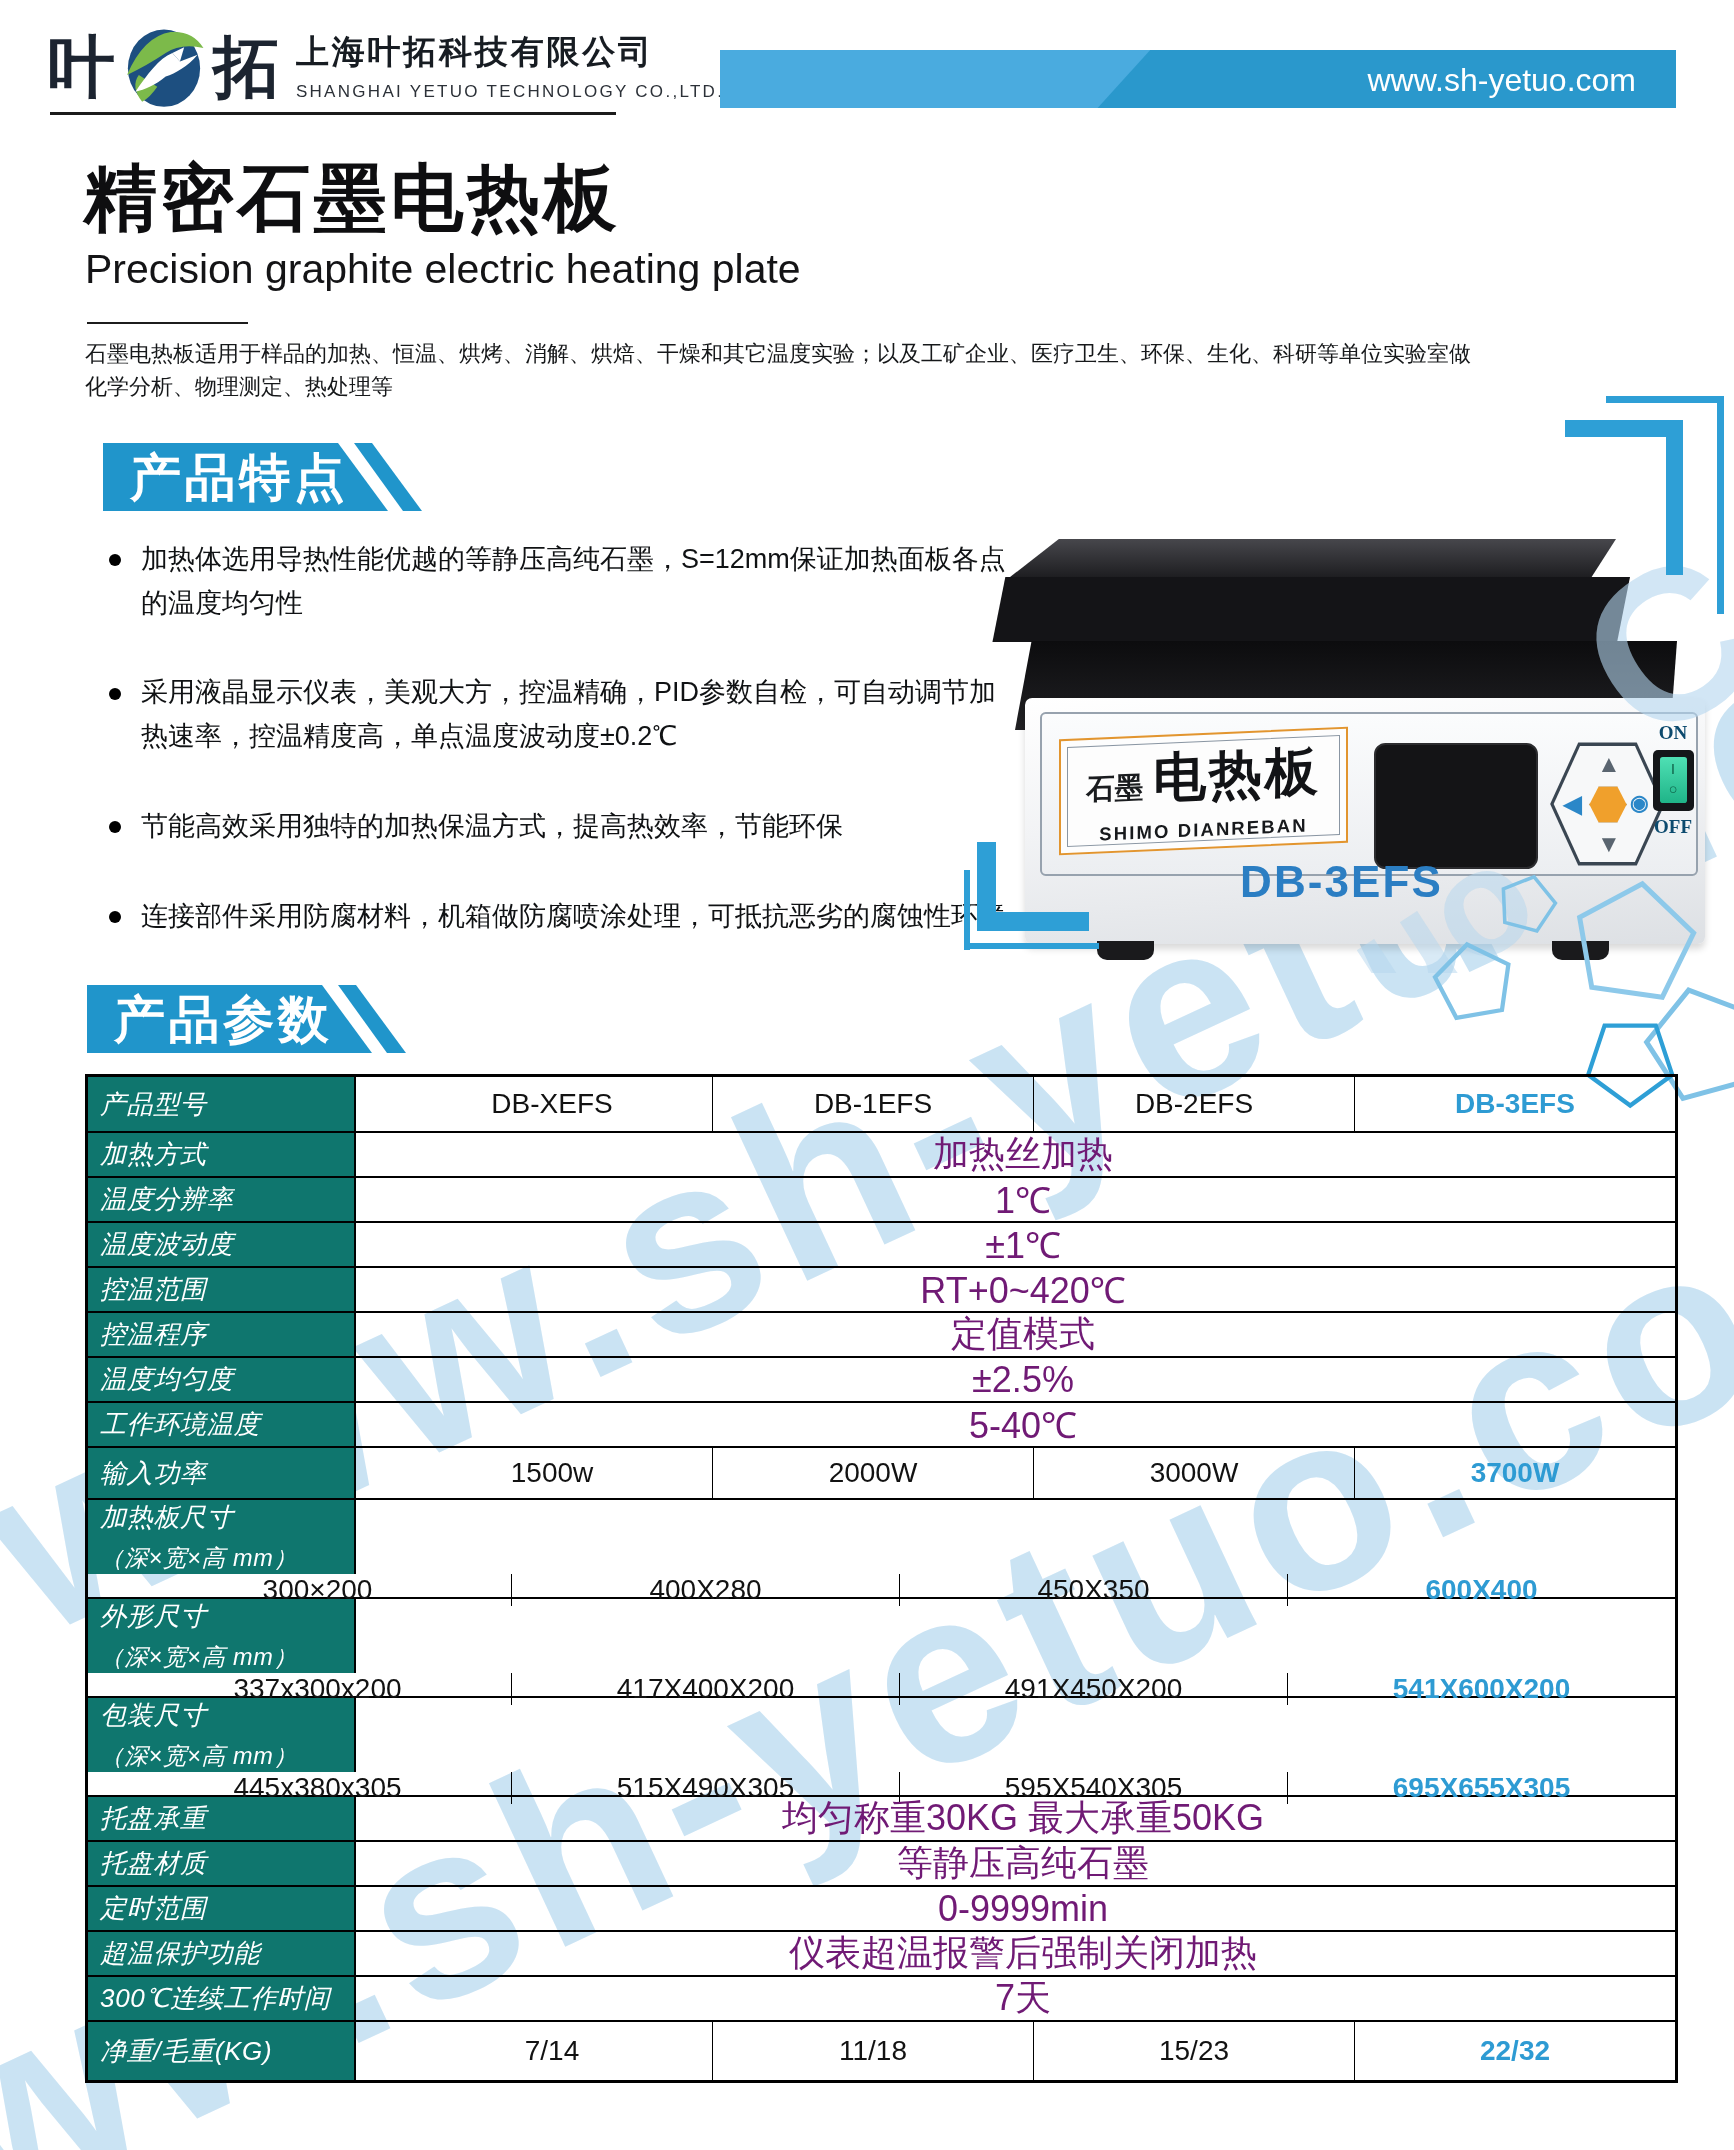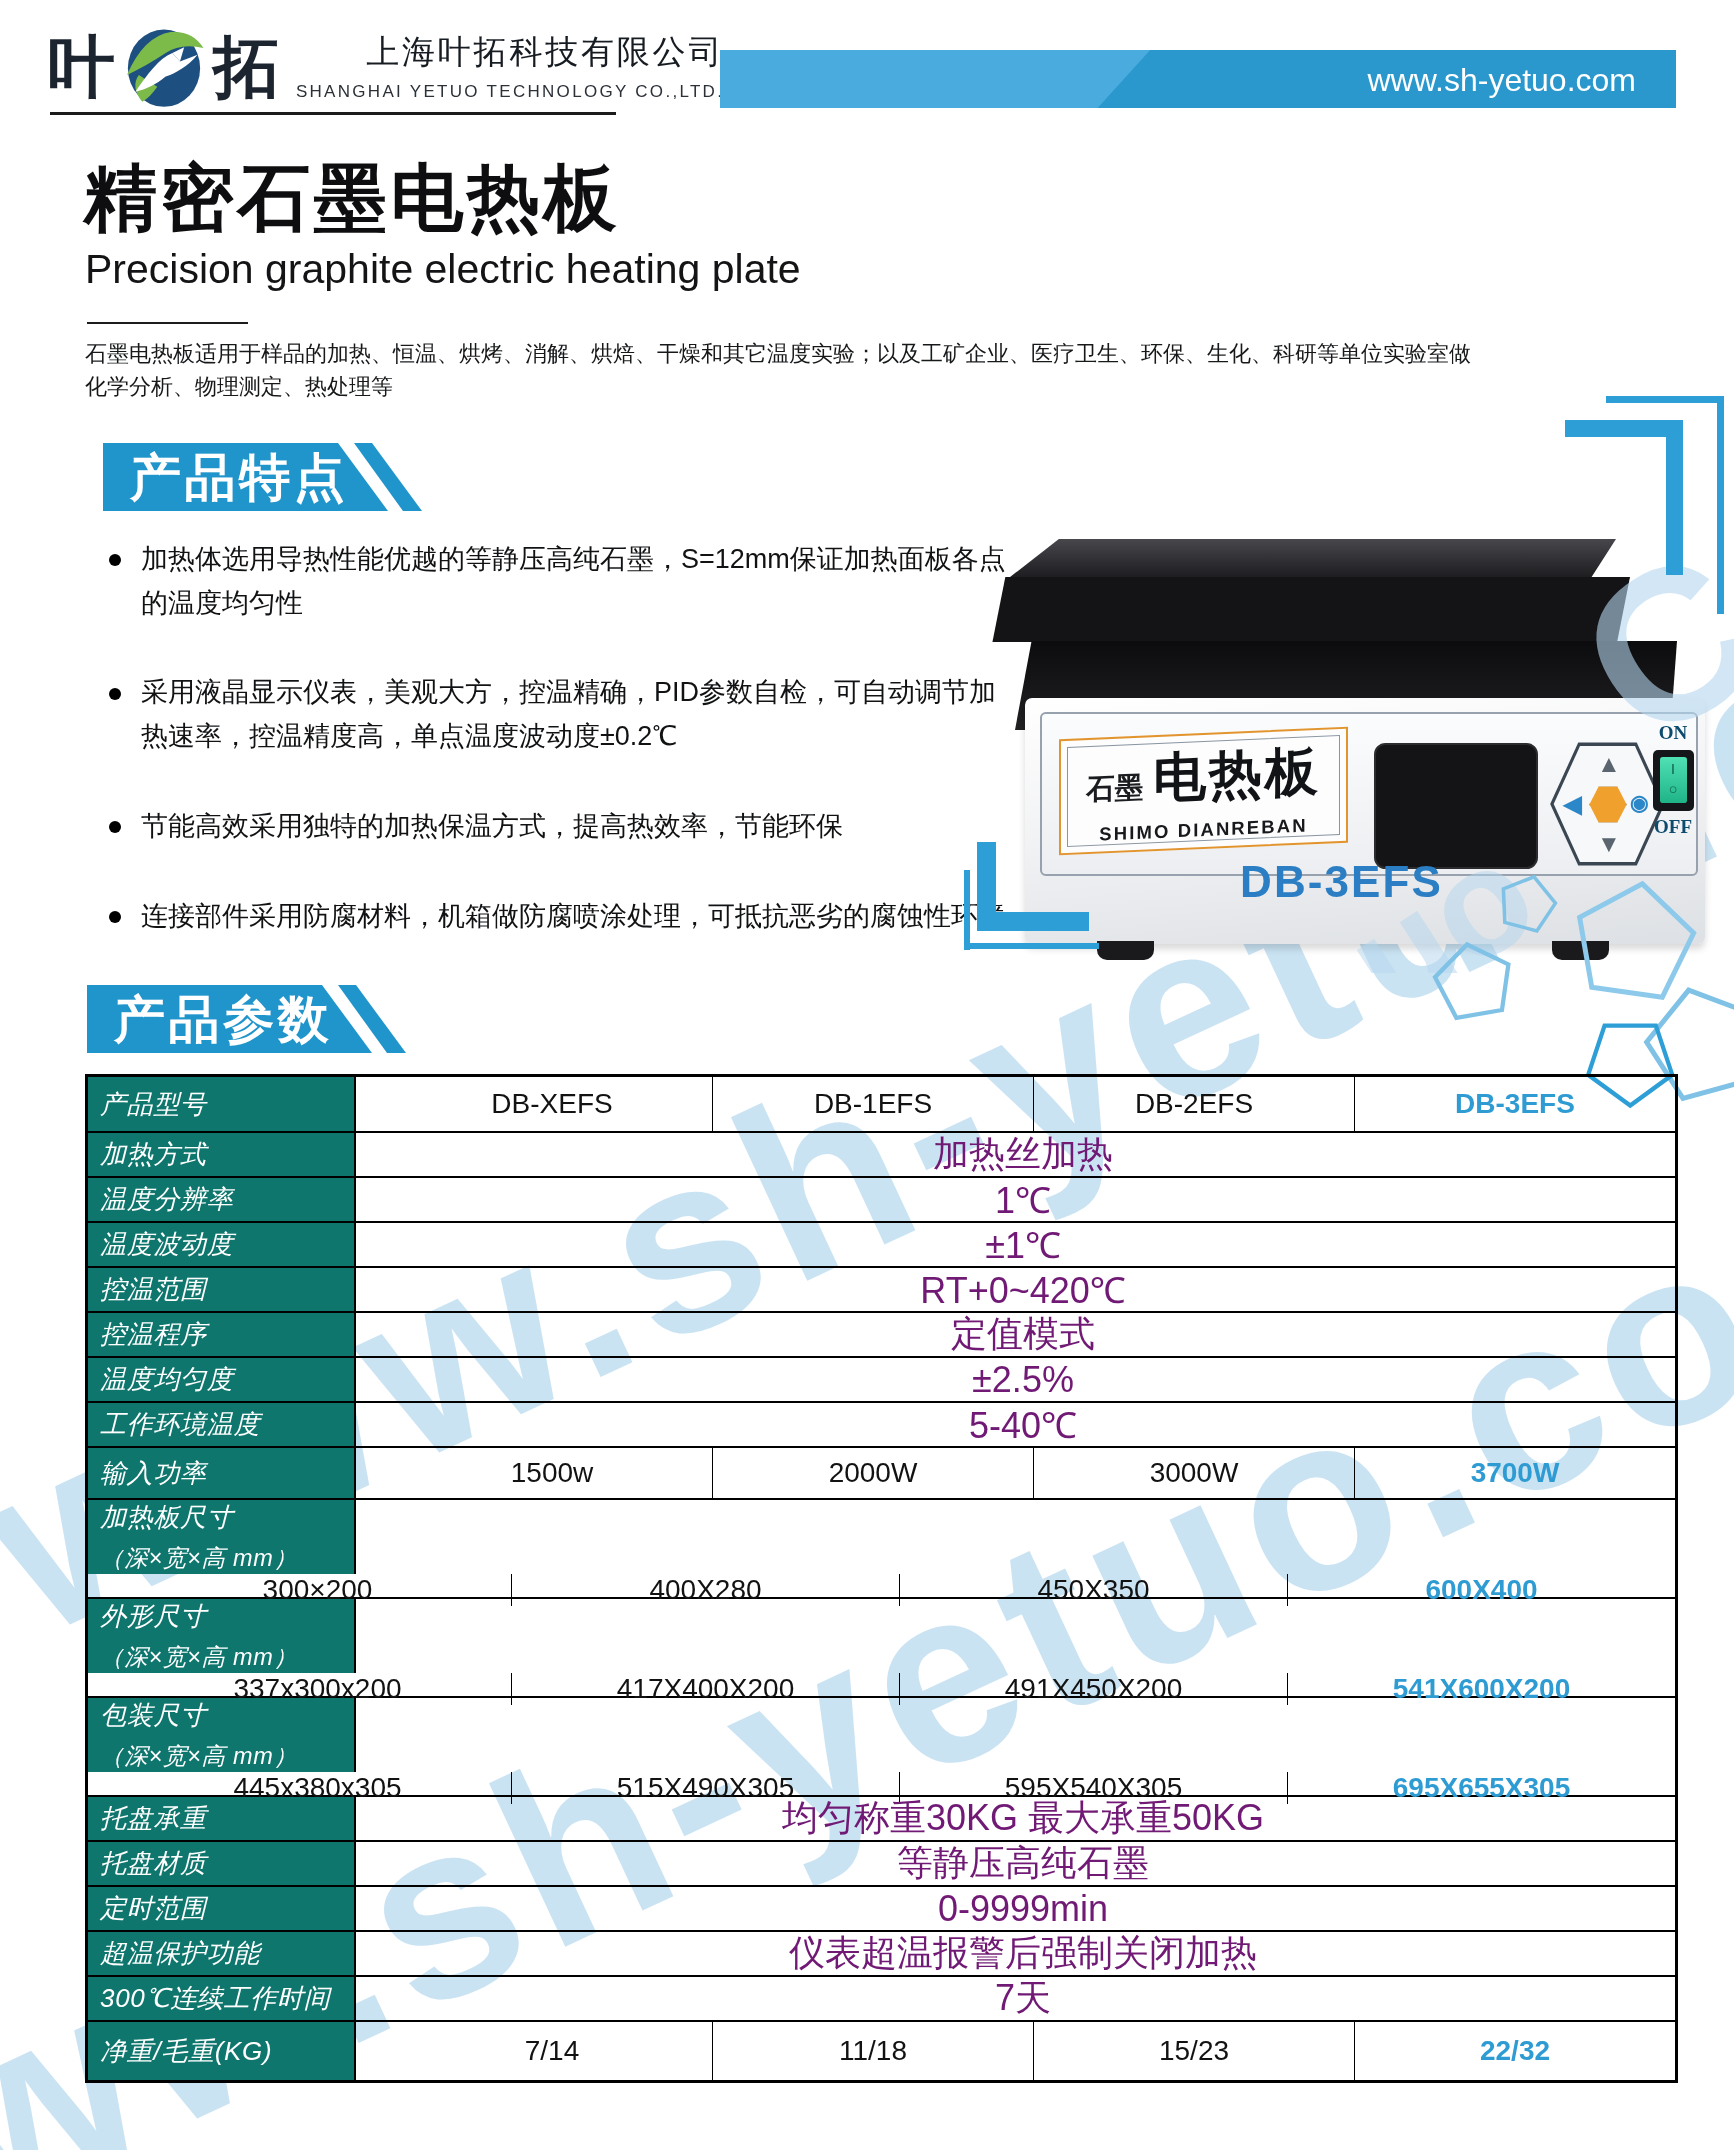--- a/index.html
+++ b/index.html
@@ -13,21 +13,21 @@
   .wm1{left:-57px; top:1431px; transform:rotate(-25deg);}
   .wm2{left:-299px; top:2097px; transform:rotate(-25deg);}
 
   .layer{position:absolute; inset:0; z-index:2;}
 
   
   .logo{position:absolute; left:48px; top:21.4px; height:90px; display:flex; align-items:center;}
   .logo-char{font-size:67px; font-weight:800; color:#1c2430; line-height:1;}
   .logo-emblem{width:84px; height:87px; margin:0 7.1px;}
   .logo-names{margin-left:15.7px; display:flex; flex-direction:column;}
-  .company-cn{font-size:33px; font-weight:400; color:#171c22; letter-spacing:2.8px;text-align:right;}
+  .company-cn{font-size:33px; font-weight:700; color:#171c22; letter-spacing:2.8px;}
   .company-en{font-size:17px; color:#2c3138; letter-spacing:2.3px; margin-top:7.1px;}
   .logo-rule{position:absolute; left:50px; top:112px; width:566px; height:2.8px; background:#1b1b1b;}
 
   .site-banner{position:absolute; left:720px; top:50px; width:956px; height:58px; background:#2a98cc;}
   .site-banner .light{position:absolute; inset:0; background:#4aabdf;
      clip-path:polygon(0 0,45% 0,39.5% 100%,0 100%);}
   .site-banner .url{position:absolute; right:40px; top:0; height:58px; line-height:60px;
      font-size:32px; color:#ffffff;}
 
   

